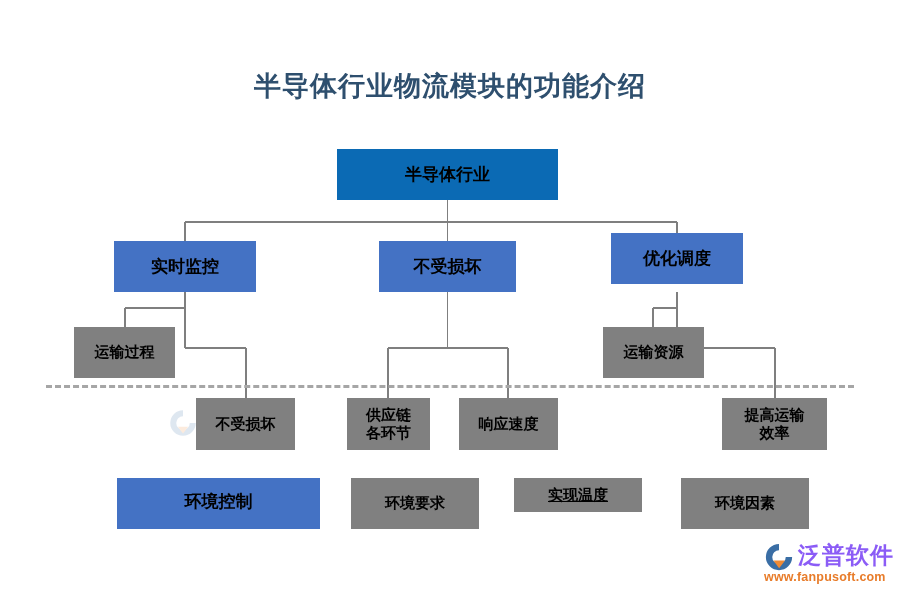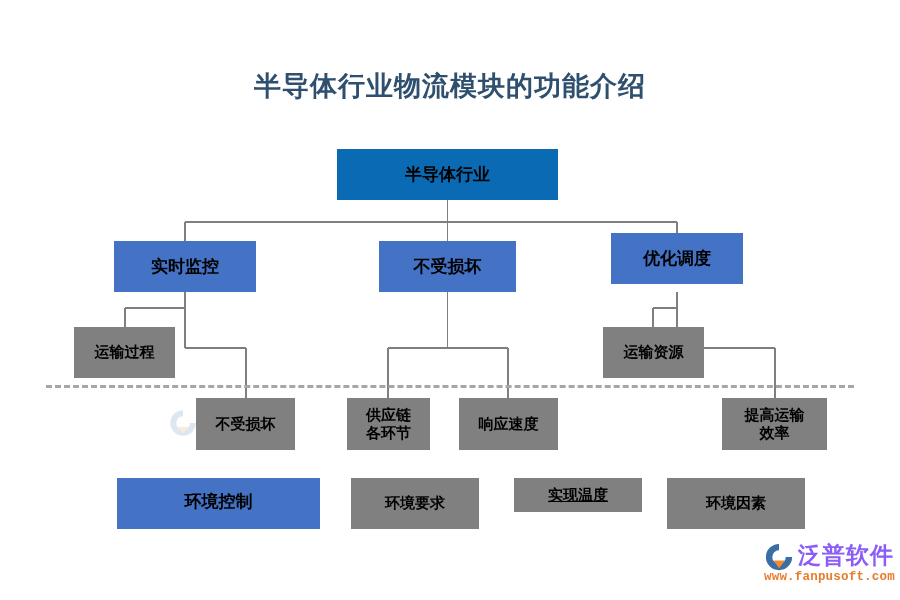--- a/index.html
+++ b/index.html
@@ -137,21 +137,21 @@
     white-space: nowrap;
   }
   #brand-logo .logo-url {
     position: absolute;
     left: 2px;
     top: 30px;
     font-size: 12.5px;
     font-weight: 700;
     color: #e87c2a;
     letter-spacing: 0.2px;
-    font-family: Liberation Mono, monospace;
+    font-family: Liberation Sans, sans-serif;
     white-space: nowrap;
   }
 </style>
 </head>
 <body>
 
 <div id="canvas">
 
   <div id="page-title">半导体行业物流模块的功能介绍</div>
 
@@ -216,21 +216,21 @@
 
   <div class="node gray" style="left:722px; top:398px; width:105px; height:52px;">提高运输
 效率</div>
 
   <div class="node blue" style="left:117px; top:478px; width:203px; height:51px;">环境控制</div>
 
   <div class="node gray" style="left:351px; top:478px; width:128px; height:51px;">环境要求</div>
 
   <div class="node gray" style="left:514px; top:478px; width:128px; height:34px;text-decoration:underline;">实现温度</div>
 
-  <div class="node gray" style="left:667px; top:478px; width:138px; height:51px;">环境因素</div>
+  <div class="node gray" style="left:681px; top:478px; width:128px; height:51px;">环境因素</div>
 
   <div id="brand-logo">
     <svg class="logo-mark" viewBox="0 0 40 40">
       <path d="M20 2.5 A17.5 17.5 0 1 0 37.5 20 L29 20 A9 9 0 1 1 20 11 Z" fill="#3a6ea5"></path>
       <path d="M12.5 24.5 L28 24.5 L20.2 35 Z" fill="#f08a34"></path>
     </svg>
     <div class="logo-name">泛普软件</div>
     <div class="logo-url">www.fanpusoft.com</div>
   </div>
 

